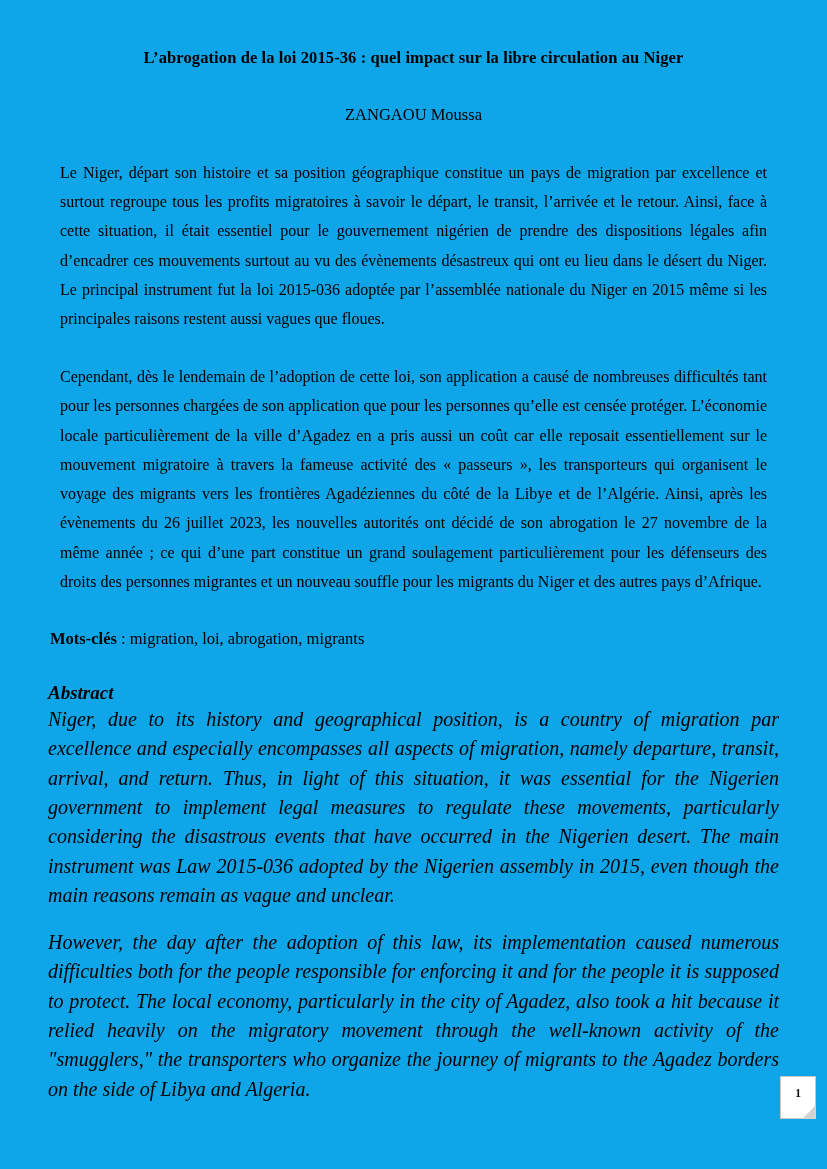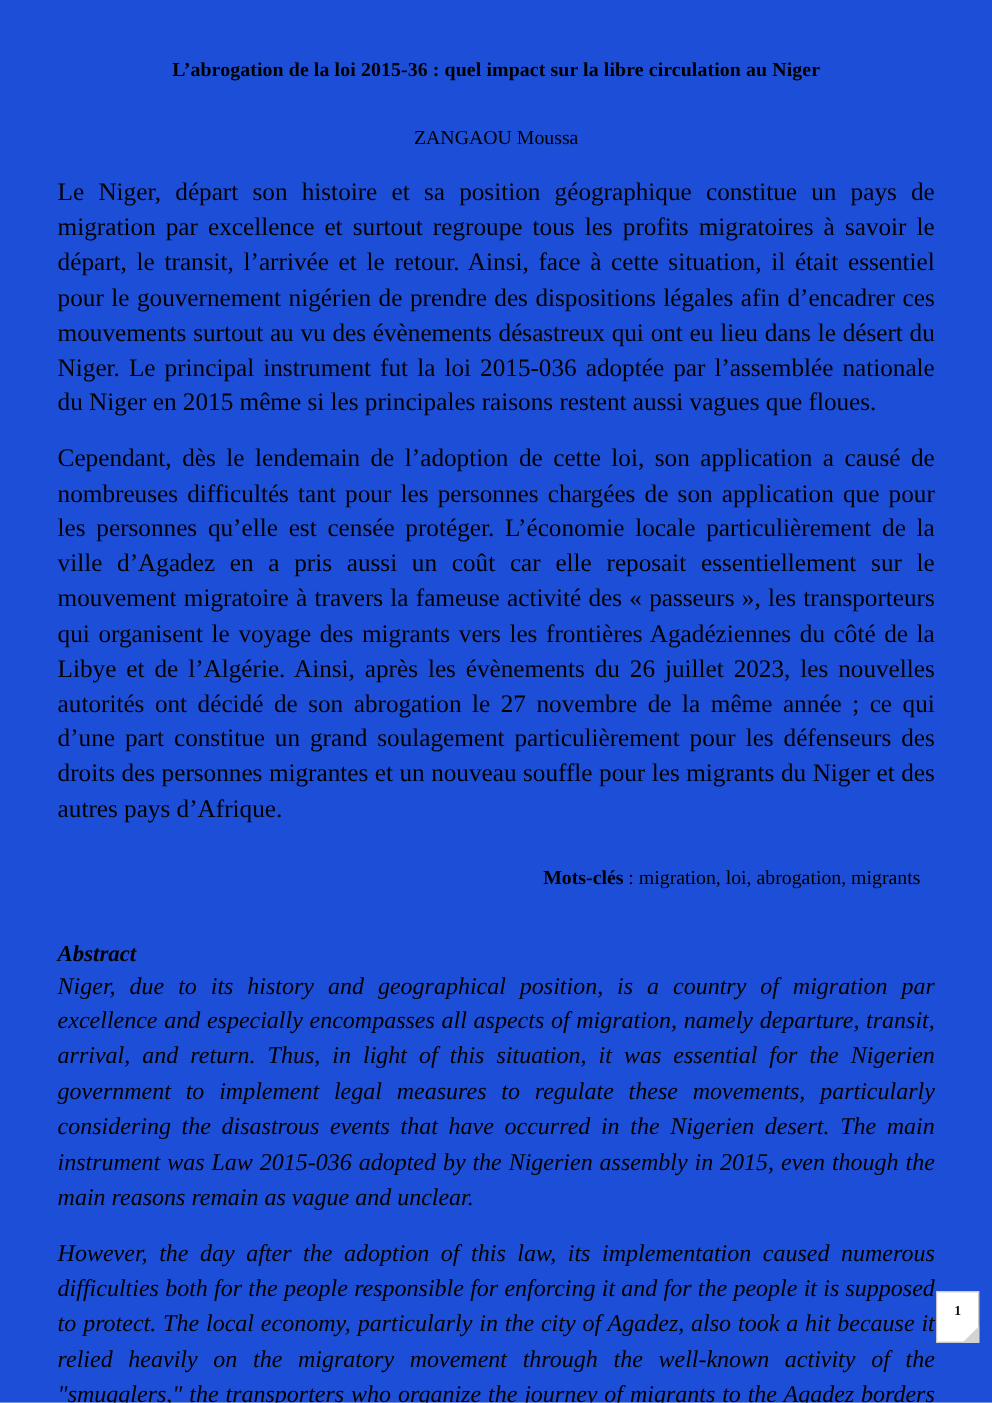--- a/index.html
+++ b/index.html
@@ -4,21 +4,21 @@
 <style>
   html, body {
     margin: 0;
     padding: 0;
     background: #ffffff;
   }
   .page {
     position: relative;
     width: 827px;
     height: 1169px;
-    background: #1d4ed8;
+    background: #0ea5e9;
     overflow: hidden;
     font-family: "Liberation Serif", "DejaVu Serif", serif;
     color: #000000;
   }
   .content {
     position: absolute;
     left: 48px;
     top: 0;
     width: 731px;
   }
@@ -47,35 +47,35 @@
   }
   .section-head-abs {
     font-size: 19px;
     font-weight: bold;
     font-style: italic;
     margin: 0;
     padding-top: 26px;
     line-height: 1.25;
   }
   .para-fr {
-    font-size: 21px;
+    font-size: 16px;
     line-height: 29.2px;
     text-align: justify;
-    margin: 0;
+    margin: 12px;
     padding-top: 17px;
     text-indent: 0;
   }
   .para-fr.first {
     padding-top: 21px;
   }
   .keywords {
     font-size: 16.5px;
     line-height: 29.2px;
-    text-align: right;
-    margin: 12px;
+    text-align: left;
+    margin: 2px;
     padding-top: 16px;
   }
   .keywords b {
     font-weight: bold;
   }
   .para-en {
     font-size: 20px;
     font-style: italic;
     line-height: 29.4px;
     text-align: justify;

